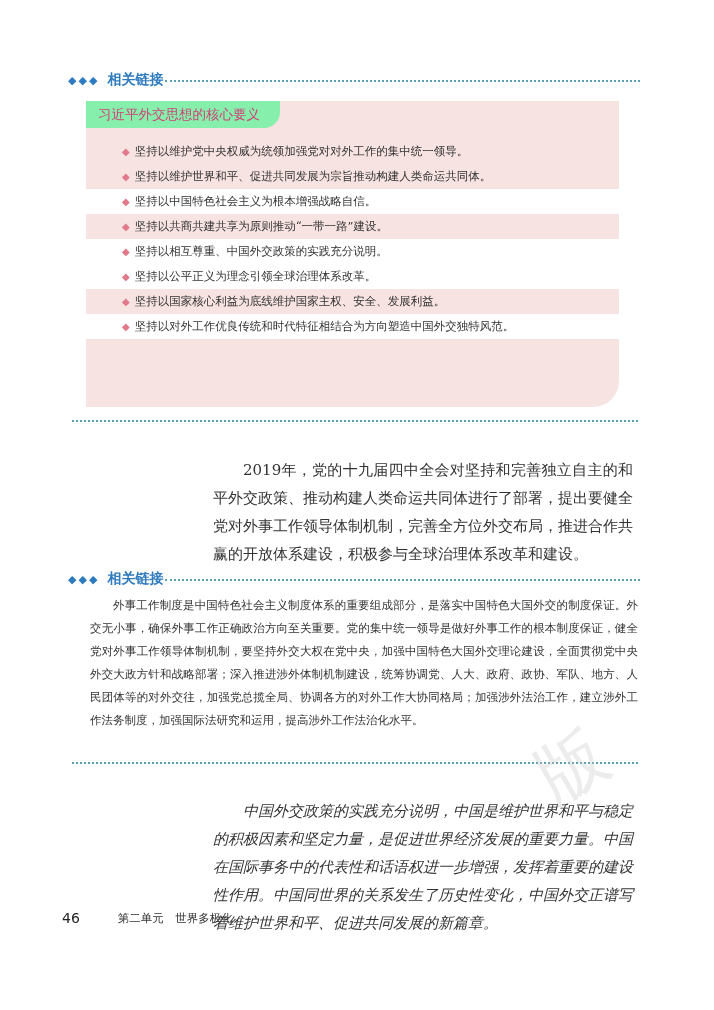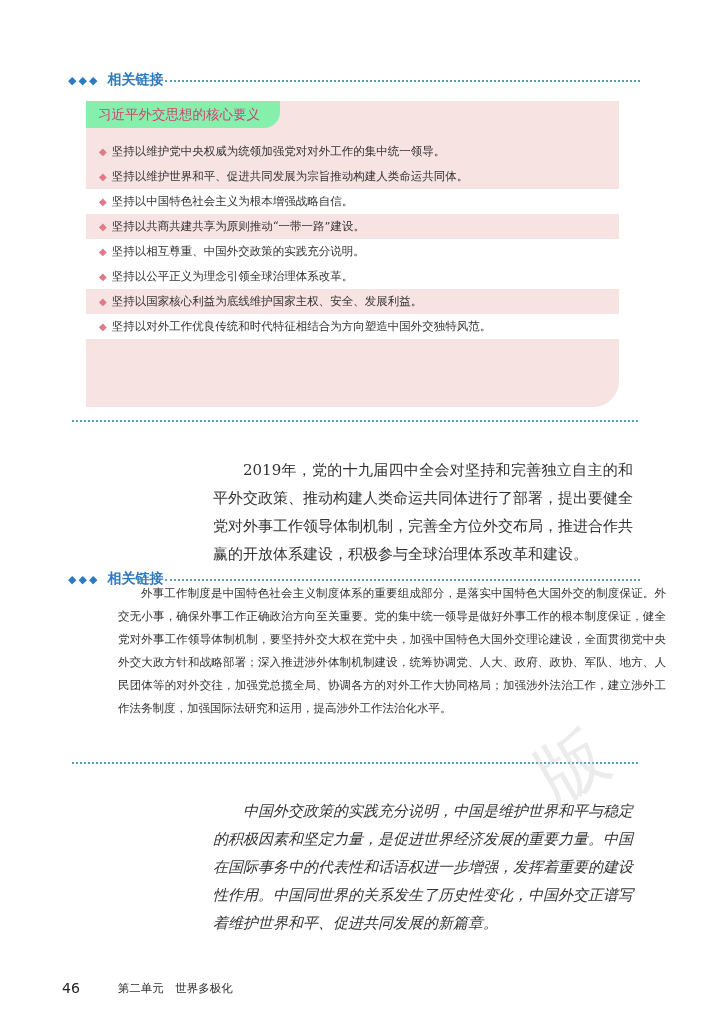--- a/index.html
+++ b/index.html
@@ -29,35 +29,35 @@
     background: #f7e3e1; border-bottom-right-radius: 26px; overflow: hidden;
   }
   .core-tab {
     position: absolute; left: 0; top: 0; width: 194px; height: 27px;
     background: #86efac; border-bottom-right-radius: 16px;
     font-family: "DejaVu Sans", "Liberation Sans", sans-serif; font-size: 13.5px;
     color: #d2407a; line-height: 27px; padding-left: 12px; box-sizing: border-box;
   }
   .core-list { position: absolute; left: 0; top: 38px; width: 100%; margin: 0; padding: 0; list-style: none; }
   .core-list li {
-    height: 25px; line-height: 25px; font-size: 11.5px; padding-left: 13px; color: #333;
+    height: 25px; line-height: 25px; font-size: 11.5px; padding-left: 36px; color: #333;
     white-space: nowrap;
   }
   .core-list li.alt { background: #ffffff; }
   .core-list li .bullet { color: #e07a8a; font-size: 10px; margin-right: 5px; font-family: "DejaVu Sans", sans-serif; }
   .para {
     position: absolute; left: 213px; width: 420px;
     font-size: 15px; line-height: 28px; color: #333; text-align: justify;
     text-indent: 2em; margin: 0;
   }
   .link-para {
     position: absolute; left: 90px; width: 548px; font-size: 11.5px; line-height: 23px;
     color: #333; text-indent: 2em; margin: 0; text-align: justify;
   }
-  .footer { position: absolute; top: 980px; left: 62px; display: flex; align-items: center; }
+  .footer { position: absolute; top: 910px; left: 62px; display: flex; align-items: center; }
   .footer .page-num { font-family: "DejaVu Sans", "Liberation Sans", sans-serif; font-size: 14px; color: #222; }
   .footer .unit { font-size: 11.5px; color: #333; margin-left: 38px; }
   .watermark {
     position: absolute; left: 560px; top: 700px; width: 120px; height: 200px;
     color: rgba(200,200,200,0.35); font-size: 70px; transform: rotate(-30deg);
     font-family: "DejaVu Sans", sans-serif; pointer-events: none;
   }
 </style>
 </head>
 <body>
@@ -85,21 +85,21 @@
 <div class="divider" style="top:420px;"></div>
 
 <p class="para" style="top:456px;">2019年，党的十九届四中全会对坚持和完善独立自主的和平外交政策、推动构建人类命运共同体进行了部署，提出要健全党对外事工作领导体制机制，完善全方位外交布局，推进合作共赢的开放体系建设，积极参与全球治理体系改革和建设。</p>
 
 <div class="link-header" style="top:569px;">
   <span class="diamonds">◆◆◆</span>
   <span class="label">相关链接</span>
   <span class="dots"></span>
 </div>
 
-<p class="link-para" style="top:582px;margin-left:28px;">外事工作制度是中国特色社会主义制度体系的重要组成部分，是落实中国特色大国外交的制度保证。外交无小事，确保外事工作正确政治方向至关重要。党的集中统一领导是做好外事工作的根本制度保证，健全党对外事工作领导体制机制，要坚持外交大权在党中央，加强中国特色大国外交理论建设，全面贯彻党中央外交大政方针和战略部署；深入推进涉外体制机制建设，统筹协调党、人大、政府、政协、军队、地方、人民团体等的对外交往，加强党总揽全局、协调各方的对外工作大协同格局；加强涉外法治工作，建立涉外工作法务制度，加强国际法研究和运用，提高涉外工作法治化水平。</p>
+<p class="link-para" style="top:594px;">外事工作制度是中国特色社会主义制度体系的重要组成部分，是落实中国特色大国外交的制度保证。外交无小事，确保外事工作正确政治方向至关重要。党的集中统一领导是做好外事工作的根本制度保证，健全党对外事工作领导体制机制，要坚持外交大权在党中央，加强中国特色大国外交理论建设，全面贯彻党中央外交大政方针和战略部署；深入推进涉外体制机制建设，统筹协调党、人大、政府、政协、军队、地方、人民团体等的对外交往，加强党总揽全局、协调各方的对外工作大协同格局；加强涉外法治工作，建立涉外工作法务制度，加强国际法研究和运用，提高涉外工作法治化水平。</p>
 
 <div class="divider" style="top:762px;"></div>
 
 <div class="watermark">版</div>
 
 <p class="para" style="top:797px;font-style:italic;">中国外交政策的实践充分说明，中国是维护世界和平与稳定的积极因素和坚定力量，是促进世界经济发展的重要力量。中国在国际事务中的代表性和话语权进一步增强，发挥着重要的建设性作用。中国同世界的关系发生了历史性变化，中国外交正谱写着维护世界和平、促进共同发展的新篇章。</p>
 
 <div class="footer">
   <span class="page-num">46</span>
   <span class="unit">第二单元　世界多极化</span>

